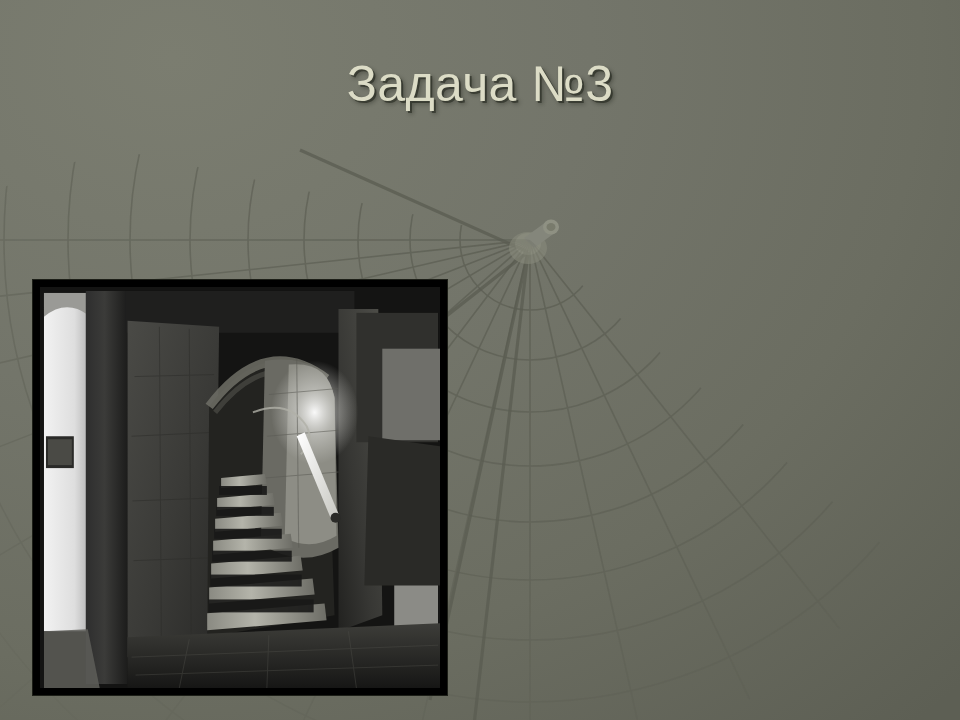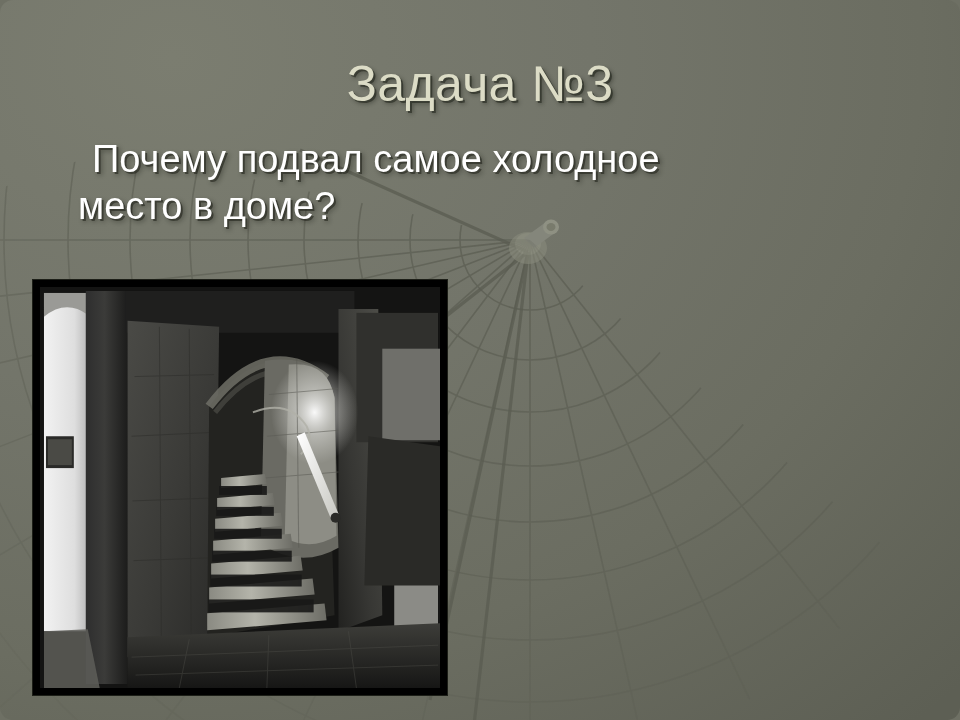--- a/index.html
+++ b/index.html
@@ -13,21 +13,20 @@
   }
 
   #slide {
     position: relative;
     width: 960px;
     height: 720px;
     overflow: hidden;
     background: #767868;
     background-image:
       radial-gradient(ellipse 1100px 900px at 18% 8%, #7b7d70 0%, #73756a 38%, #6b6d61 68%, #5d5f54 100%);
-    border-radius: 13px;
   }
 
   
   #dish-art {
     position: absolute;
     left: 0;
     top: 0;
     width: 960px;
     height: 720px;
     pointer-events: none;
@@ -166,24 +165,20 @@
       <ellipse cx="528" cy="248" rx="19" ry="16" fill="#8a8c7d"></ellipse>
       <ellipse cx="528" cy="244" rx="13" ry="11" fill="#9a9c8c"></ellipse>
       <path d="M 524 238 L 546 222 L 556 232 L 534 248 Z" fill="#93958a"></path>
       <ellipse cx="551" cy="227" rx="8" ry="7.5" fill="#a6a898"></ellipse>
       <ellipse cx="551" cy="227" rx="4.5" ry="4" fill="#7e806f"></ellipse>
     </g>
   </svg>
 
   <div id="title">Задача №3</div>
 
-  <div id="body-text">
-    <span class="line first">Почему подвал самое холодное</span>
-    <span class="line">место в доме?</span>
-  </div>
 
   <div id="photo-frame">
     <div id="photo">
       <svg viewBox="0 0 402 403" width="100%" height="100%" xmlns="http://www.w3.org/2000/svg" preserveAspectRatio="none" aria-hidden="true">
         <defs>
           <linearGradient id="gLight" x1="0" y1="0" x2="1" y2="0">
             <stop offset="0%" stop-color="#f2f2f2"></stop>
             <stop offset="70%" stop-color="#dedede"></stop>
             <stop offset="100%" stop-color="#b9b9b9"></stop>
           </linearGradient>

